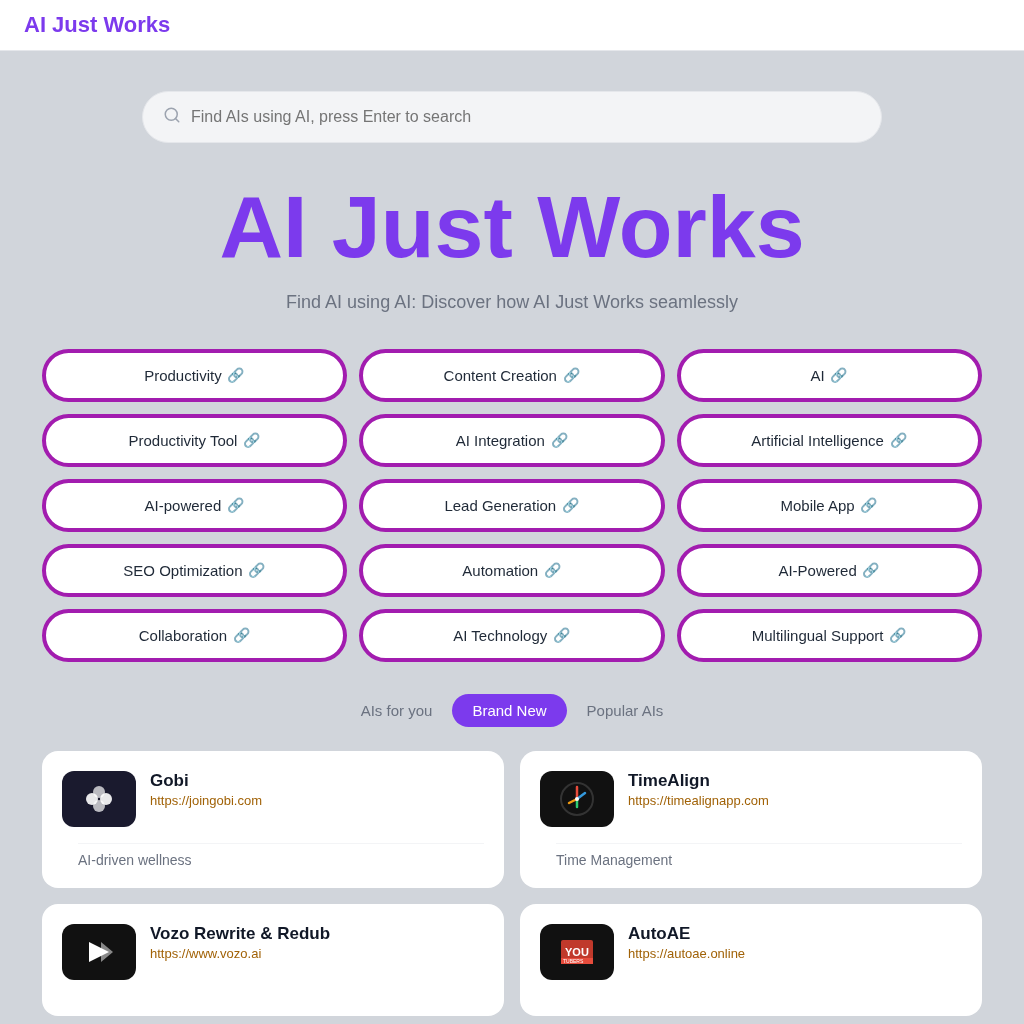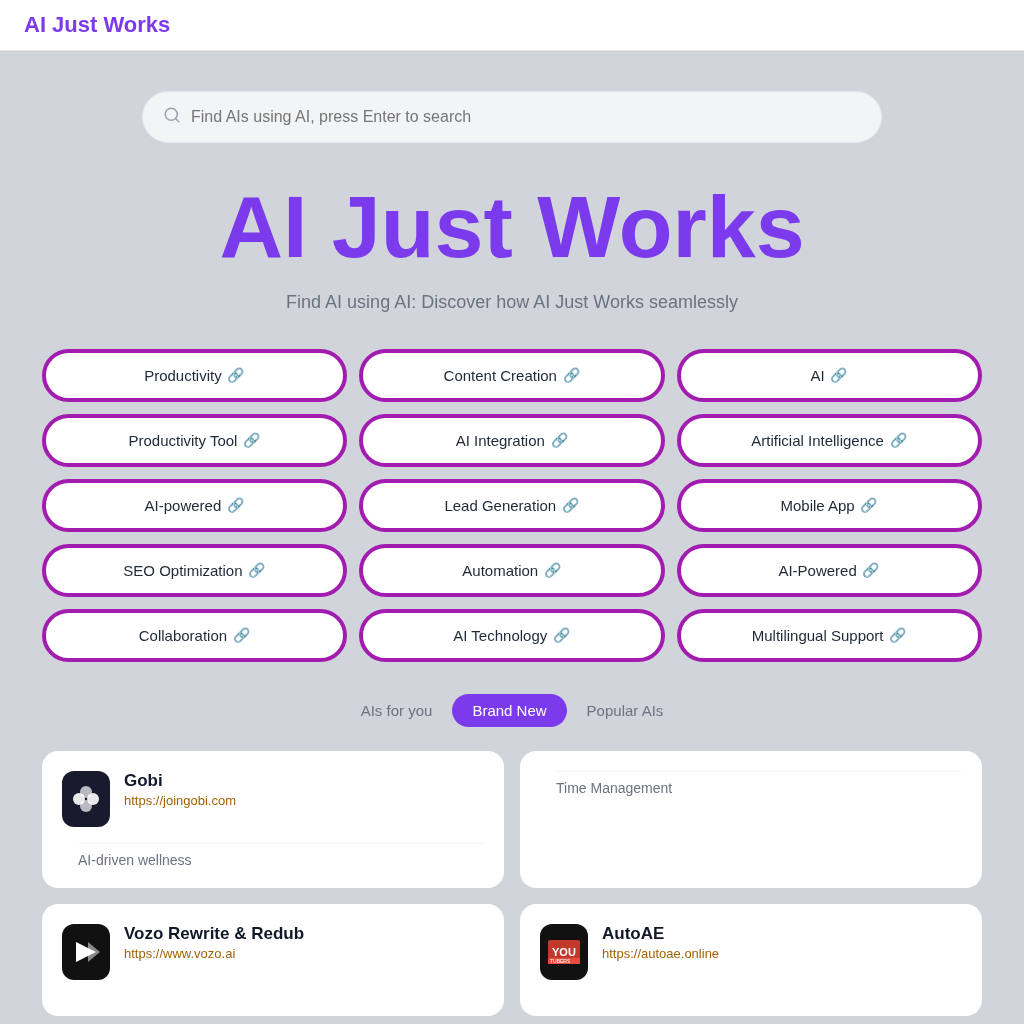--- a/index.html
+++ b/index.html
@@ -131,21 +131,21 @@
       padding: 20px;
       cursor: pointer;
     }
     .card-top {
       display: flex;
       align-items: flex-start;
       gap: 14px;
       margin-bottom: 16px;
     }
     .card-logo {
-      width: 48px;
+      width: 74px;
       height: 56px;
       border-radius: 12px;
       flex-shrink: 0;
       overflow: hidden;
       display: flex;
       align-items: center;
       justify-content: center;
     }
     .card-name {
       font-size: 17px;
@@ -270,20 +270,36 @@
     </svg>
       </div>
       <div>
         <div class="card-name">Gobi</div>
         <div class="card-url">https://joingobi.com</div>
       </div>
     </div>
     <div class="card-description">AI-driven wellness</div>
   </div>
       <div class="card">
+    <div class="card-top">
+      <div class="card-logo" style="background:#111">
+        <svg width="40" height="40" viewBox="0 0 40 40">
+      <circle cx="20" cy="20" r="16" fill="none" stroke="#333" stroke-width="2"></circle>
+      <path d="M20 20 L20 8" stroke="#e74c3c" stroke-width="2.5" stroke-linecap="round"></path>
+      <path d="M20 20 L28 14" stroke="#3498db" stroke-width="2.5" stroke-linecap="round"></path>
+      <path d="M20 20 L20 28" stroke="#2ecc71" stroke-width="2.5" stroke-linecap="round"></path>
+      <path d="M20 20 L12 24" stroke="#f39c12" stroke-width="2.5" stroke-linecap="round"></path>
+      <circle cx="20" cy="20" r="2" fill="#fff"></circle>
+    </svg>
+      </div>
+      <div>
+        <div class="card-name">TimeAlign</div>
+        <div class="card-url">https://timealignapp.com</div>
+      </div>
+    </div>
     <div class="card-description">Time Management</div>
   </div>
       <div class="card">
     <div class="card-top">
       <div class="card-logo" style="background:#111">
         <svg width="40" height="40" viewBox="0 0 40 40">
       <polygon points="10,10 30,20 10,30" fill="white"></polygon>
       <polygon points="22,10 34,20 22,30" fill="white" opacity="0.5"></polygon>
     </svg>
       </div>

